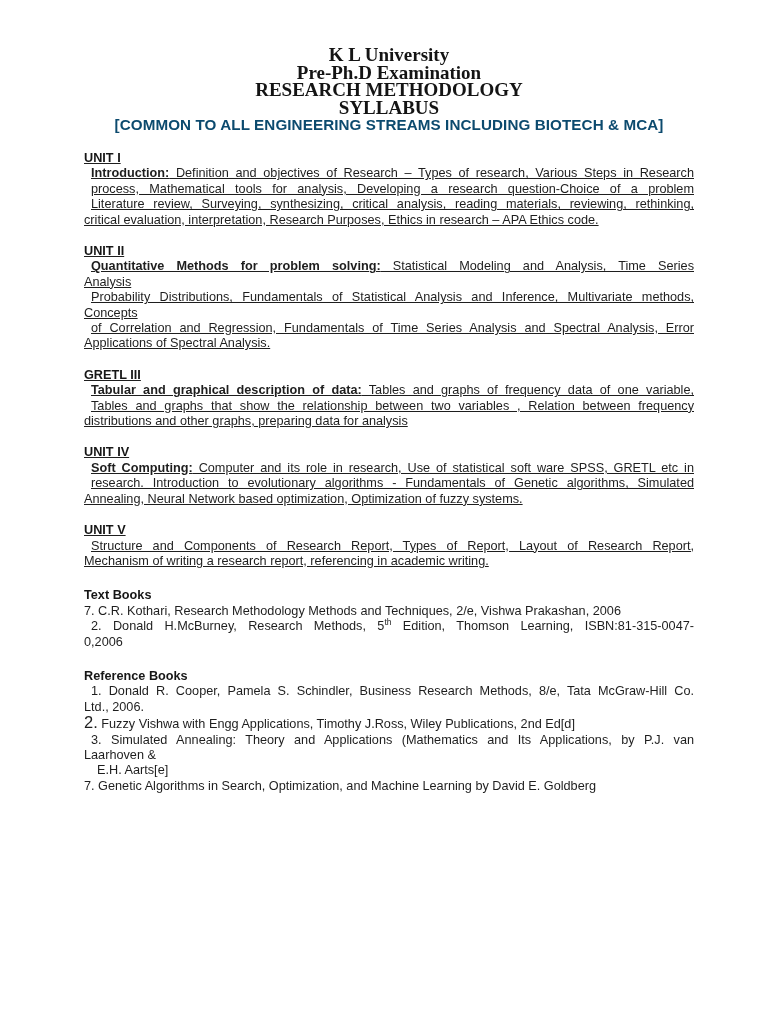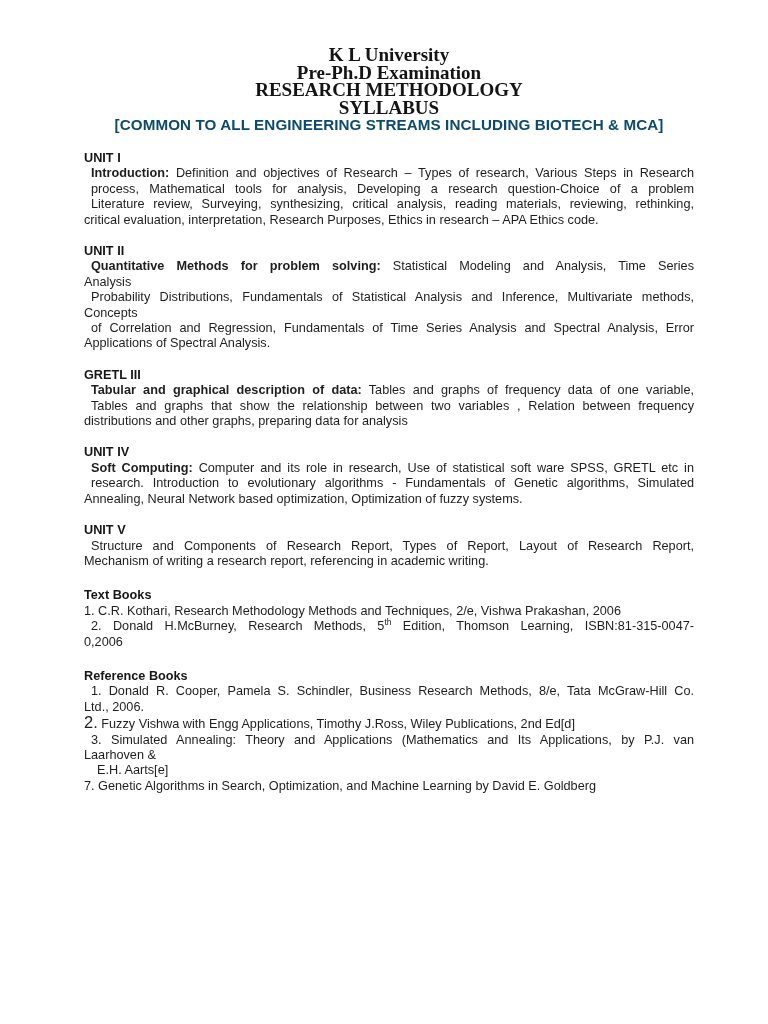--- a/index.html
+++ b/index.html
@@ -23,21 +23,21 @@
     line-height: 17.6px;
     color: #141414;
   }
   .banner {
     font-weight: bold;
     font-size: 15.2px;
     line-height: 17.6px;
     letter-spacing: 0.1px;
     color: #0c4a6e;
   }
-  .unit { margin-top: 16px; }
+  .unit { margin-top: 16px; text-decoration: underline; }
   .unit:first-of-type { margin-top: 0; }
   .books { margin-top: 19px; }
   .h { font-weight: bold; color: #161616; }
   .line { min-height: 15.4px; }
   
   .jl { text-align: justify; text-align-last: justify; margin-left: 7px; }
   .b { font-weight: bold; }
   .sup { font-size: 8.5px; vertical-align: super; line-height: 0; }
   .bignum { font-size: 16.5px; line-height: 15.4px; }
   .indent { padding-left: 13px; }
@@ -88,21 +88,21 @@
   </div>
 
   <div class="unit">
     <div class="line h">UNIT V</div>
     <div class="line jl">Structure and Components of Research Report, Types of Report, Layout of Research Report,</div>
     <div class="line">Mechanism of writing a research report, referencing in academic writing.</div>
   </div>
 
   <div class="books">
     <div class="line h">Text Books</div>
-    <div class="line">1. C.R. Kothari, Research Methodology Methods and Techniques, 2/e, Vishwa Prakashan, 2006</div>
+    <div class="line">7. C.R. Kothari, Research Methodology Methods and Techniques, 2/e, Vishwa Prakashan, 2006</div>
     <div class="line jl"><span>2. Donald H.McBurney, Research Methods, 5</span><span class="sup">th</span><span> Edition, Thomson Learning, ISBN:81-315-0047-</span></div>
     <div class="line">0,2006</div>
   </div>
 
   <div class="books">
     <div class="line h">Reference Books</div>
     <div class="line jl">1. Donald R. Cooper, Pamela S. Schindler, Business Research Methods, 8/e, Tata McGraw-Hill Co.</div>
     <div class="line">Ltd., 2006.</div>
     <div class="line"><span class="bignum">2.</span><span> Fuzzy Vishwa with Engg Applications, Timothy J.Ross, Wiley Publications, 2nd Ed[d]</span></div>
     <div class="line jl">3. Simulated Annealing: Theory and Applications (Mathematics and Its Applications, by P.J. van</div>

